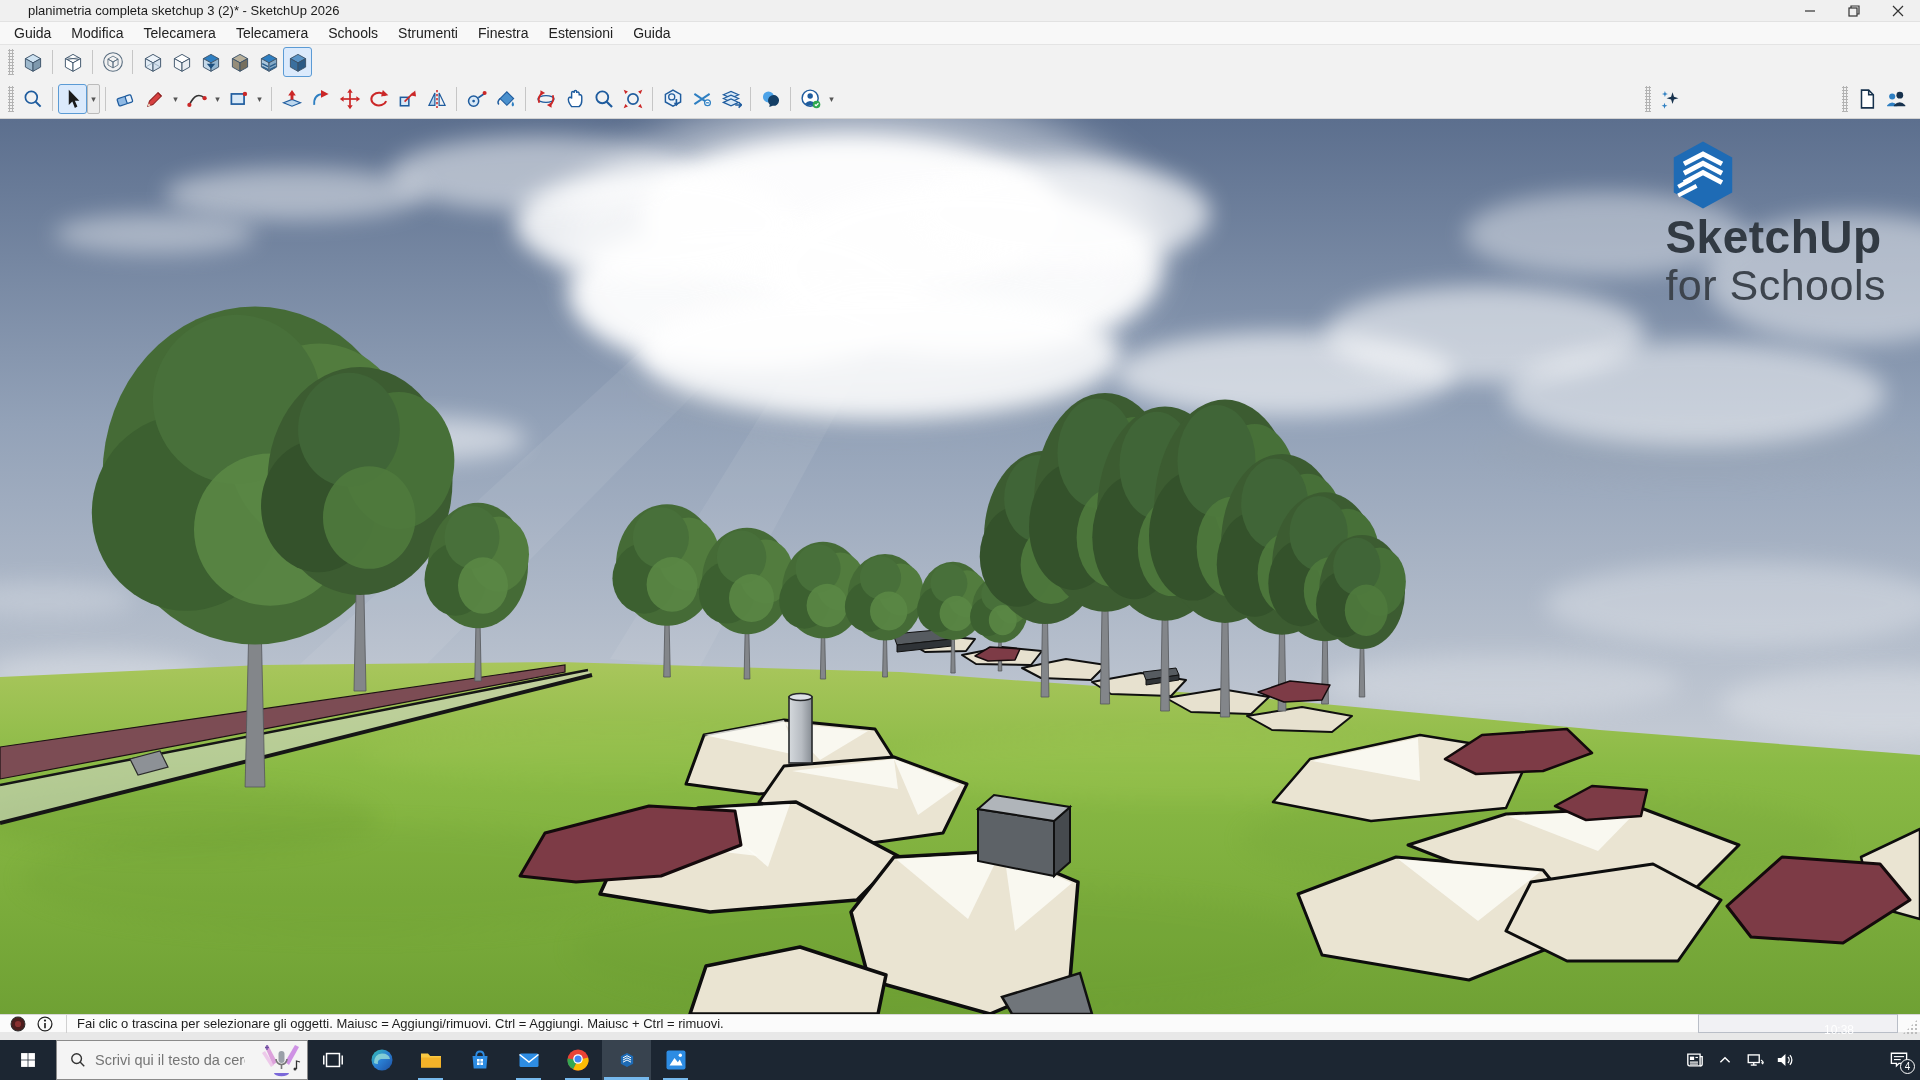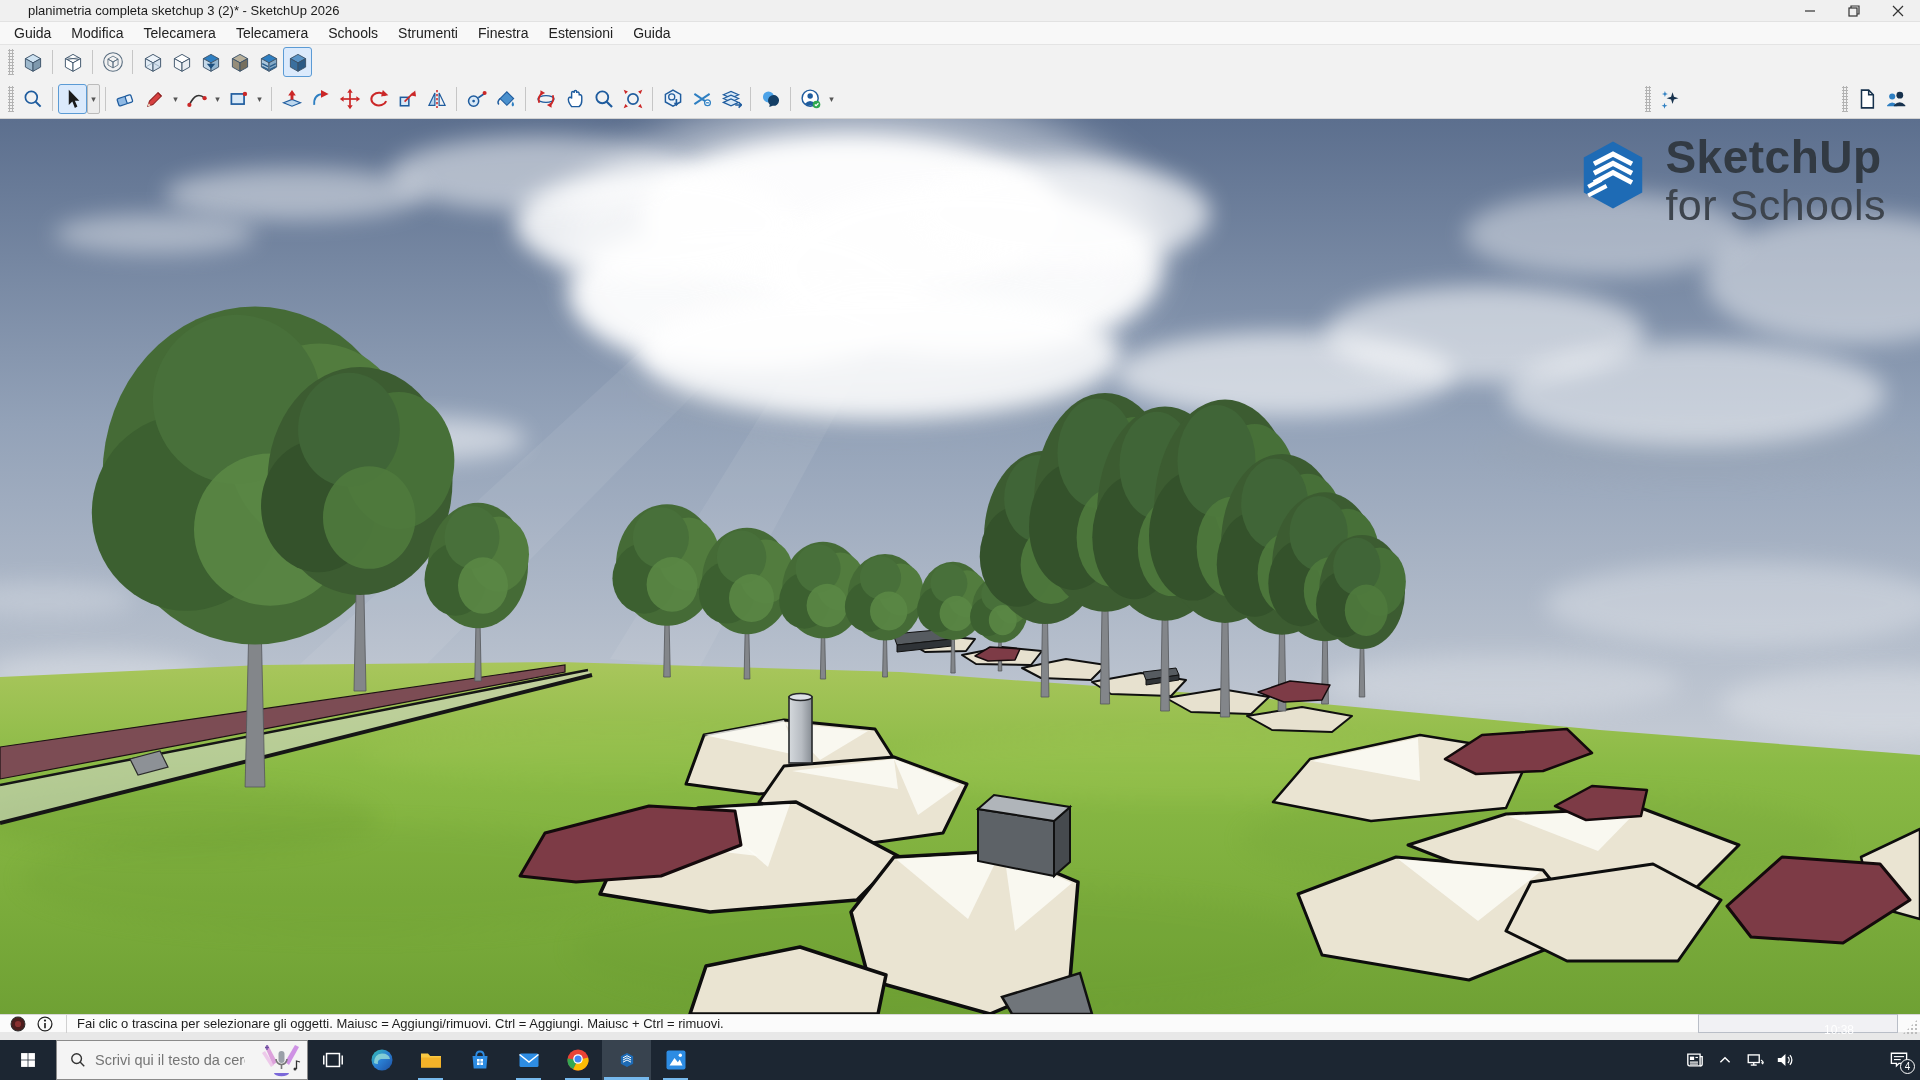--- a/index.html
+++ b/index.html
@@ -26,21 +26,21 @@
   .tbtn.sel { background:#dbeafc; border-color:#5b9bd5; }
   .tbtn svg, .winbtn svg, .trayicon svg { display:block; }
   .dd { width:13px; height:30px; display:flex; align-items:center; justify-content:center; color:#555; font-size:9px; border:1px solid transparent; }
   .dd.boxed { border-color:#bbb; background:#ececec; border-radius:2px; height:30px; }
   .tools-right { margin-left:auto; display:flex; align-items:center; margin-right:10px; }
   .tools-gap { width:150px; }
 
   
   #viewport { position:absolute; left:0; top:119px; width:1920px; height:895px; overflow:hidden; background:#9aa7ba; }
   #scene { position:absolute; left:0; top:0; }
-  #watermark { position:absolute; right:34px; top:14px; display:flex; align-items:flex-start; pointer-events:none; }
+  #watermark { position:absolute; right:34px; top:14px; display:flex; align-items:flex-start; pointer-events:none;flex-direction:column; }
   #watermark .wlogo { width:76px; height:76px; margin-right:14px; margin-top:4px; }
   #watermark .wtext { text-align:left; }
   #watermark .brand { font-size:46px; font-weight:bold; color:#323a43; letter-spacing:.5px; line-height:1.05; }
   #watermark .sub { font-size:43px; font-weight:300; color:#3d444d; letter-spacing:.5px; text-align:center; }
 
   
   #statusbar { position:absolute; left:0; top:1014px; width:1920px; height:18px; background:#fbfbfb; border-top:1px solid #d8d8d8; display:flex; align-items:center; }
   .statusicon { width:18px; height:18px; margin-left:9px; display:flex; }
   #statusbar .s-sep { width:1px; height:18px; background:#d0d0d0; margin:0 10px 0 12px; }
   #statusbar .hint { font-size:13px; color:#1d1d1d; }

